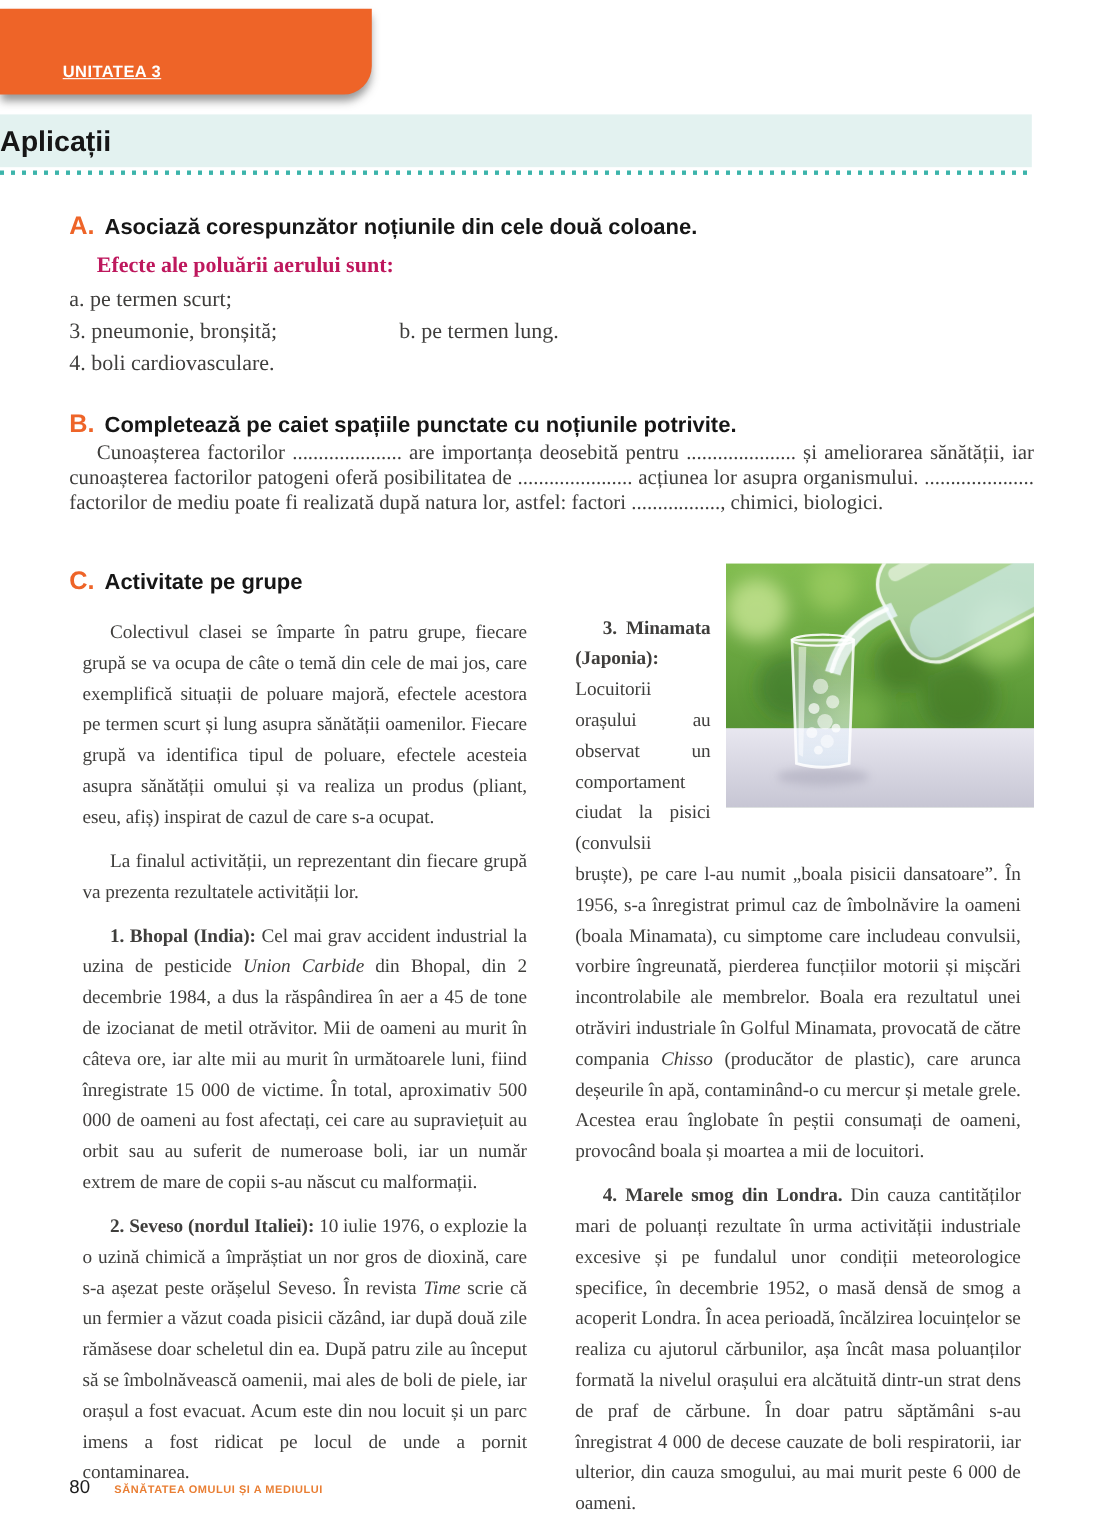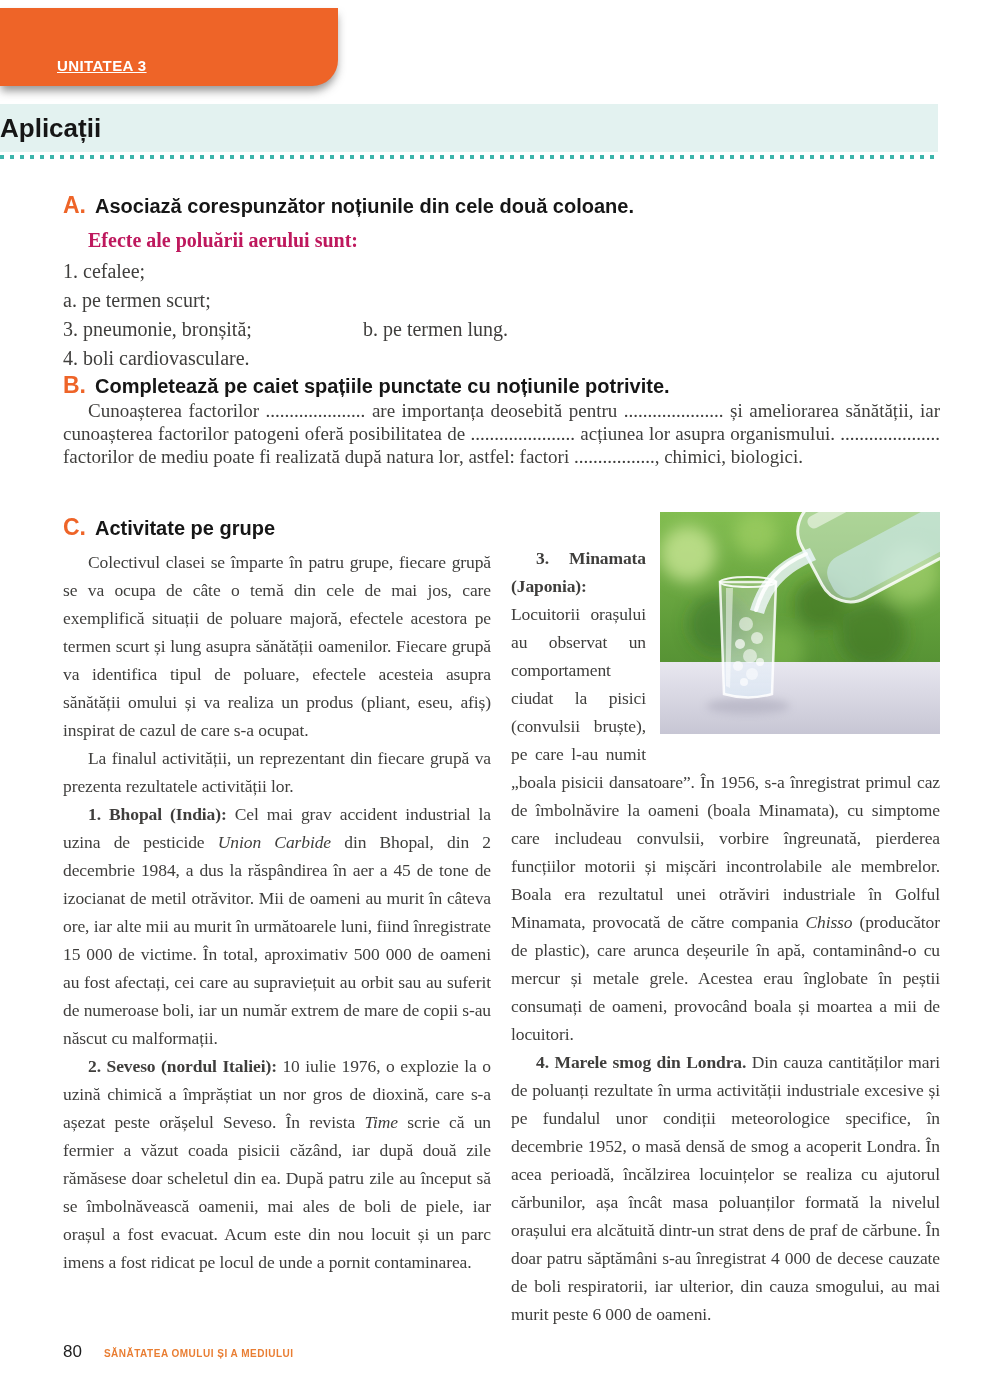--- a/index.html
+++ b/index.html
@@ -74,21 +74,21 @@
     margin-top:0;
     font-size:19px;line-height:23px;
     text-align:justify;text-indent:25px;
   }
   
   .secC-head{position:absolute;left:63px;top:514px;}
   .col{position:absolute;font-size:17.5px;line-height:28px;letter-spacing:-0.1px;}
   .col1{left:63px;top:548px;width:428px;}
   .col2{left:511px;top:512px;width:429px;}
   .rich p{
-    margin:0;
+    margin:12px;
     text-align:justify;
     text-indent:25px;
   }
   .rich .b{font-weight:bold;}
   .rich .i{font-style:italic;}
   .col2 .rich p:first-child{padding-top:32px;}
   .photo{
     float:right;
     width:280px;height:222px;
     margin:0 0 30px 14px;
@@ -119,24 +119,20 @@
     <h1>Aplicații</h1>
   </div>
   <div class="dots"></div>
 
   <section class="secA">
     <div class="sec-head">
       <span class="letter">A.</span><span>Asociază corespunzător noțiunile din cele două coloane.</span>
     </div>
     <p class="subhead">Efecte ale poluării aerului sunt:</p>
     <div class="match">
-      <div class="mrow">
-        <span class="mleft">1. cefalee;</span>
-        <span class="mright"></span>
-      </div>
       <div class="mrow">
         <span class="mright">a. pe termen scurt;</span>
       </div>
       <div class="mrow">
         <span class="mleft">3. pneumonie, bronșită;</span>
         <span class="mright">b. pe termen lung.</span>
       </div>
       <div class="mrow">
         <span class="mleft">4. boli cardiovasculare.</span>
         <span class="mright"></span>

